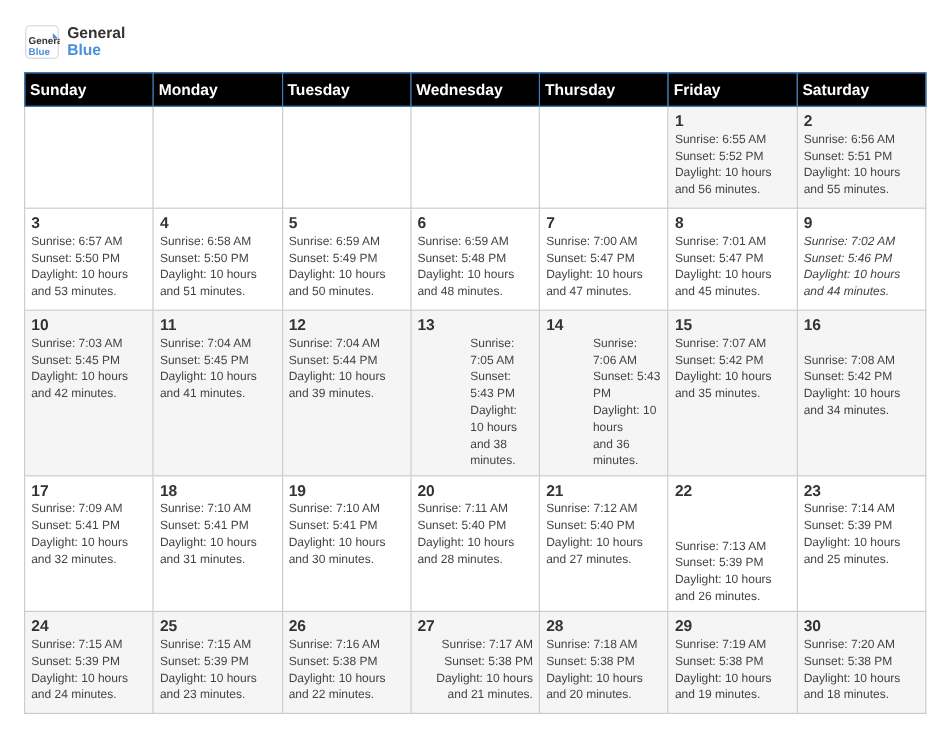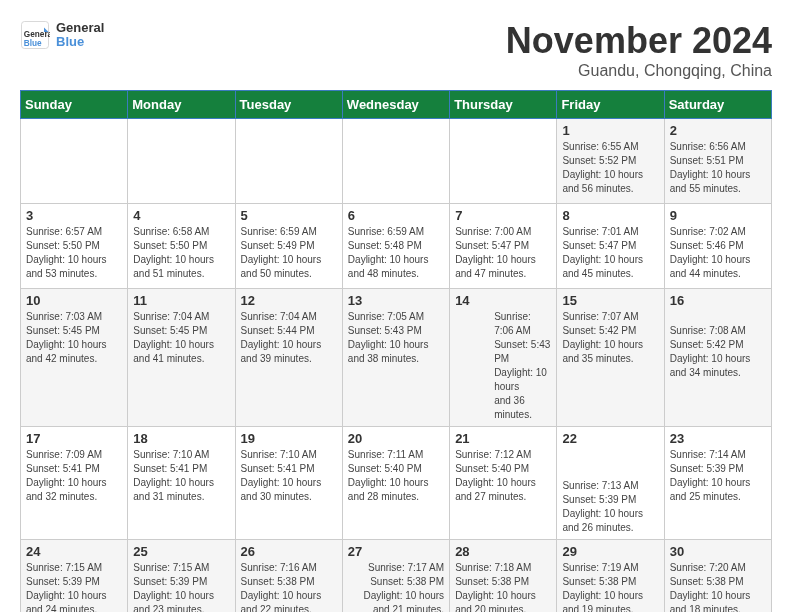--- a/index.html
+++ b/index.html
@@ -36,21 +36,21 @@
     .calendar-subtitle {
       font-size: 16px;
       color: #555;
     }
     table {
       width: 100%;
       border-collapse: collapse;
       table-layout: fixed;
     }
     thead tr th {
-      background-color: #15803d;
+      background-color: #000000;
       color: #fff;
       font-size: 13px;
       font-weight: bold;
       padding: 6px 4px;
       text-align: left;
       border: 1px solid #3a7bbf;
     }
     tbody tr td {
       border: 1px solid #ccc;
       vertical-align: top;
@@ -91,24 +91,20 @@
       <rect x="2" y="2" width="36" height="36" rx="4" fill="white" stroke="#ccc" stroke-width="1"></rect>
       <text x="5" y="22" font-size="11" font-weight="bold" fill="#333">General</text>
       <text x="5" y="34" font-size="11" font-weight="bold" fill="#4a90d9">Blue</text>
       <polygon points="32,10 38,16 32,16" fill="#4a90d9"></polygon>
     </svg>
     <div style="line-height:1.1;">
       <div style="font-size:13px; font-weight:bold; color:#333;">General</div>
       <div style="font-size:13px; font-weight:bold; color:#4a90d9;">Blue</div>
     </div>
   </div>
-  <div class="title-section">
-    <div class="calendar-title">November 2024</div>
-    <div class="calendar-subtitle">Guandu, Chongqing, China</div>
-  </div>
 </div>
 
 <table>
   <thead>
     <tr>
     <th>Sunday</th>
         <th>Monday</th>
         <th>Tuesday</th>
         <th>Wednesday</th>
         <th>Thursday</th>
@@ -176,21 +172,21 @@
         </td>
         <td>
           <span class="day-number">8</span>
           <div class="day-info" style="white-space: pre-line;">Sunrise: 7:01 AM
 Sunset: 5:47 PM
 Daylight: 10 hours
 and 45 minutes.</div>
         </td>
         <td>
           <span class="day-number">9</span>
-          <div class="day-info" style="white-space: pre-line;">Sunrise: 7:02 AM
+          <div class="day-info" style="white-space: pre-line; font-style: italic;">Sunrise: 7:02 AM
 Sunset: 5:46 PM
 Daylight: 10 hours
 and 44 minutes.</div>
         </td>
       </tr>
       <tr>
         <td>
           <span class="day-number">10</span>
           <div class="day-info" style="white-space: pre-line;">Sunrise: 7:03 AM
 Sunset: 5:45 PM
@@ -206,21 +202,21 @@
         </td>
         <td>
           <span class="day-number">12</span>
           <div class="day-info" style="white-space: pre-line;">Sunrise: 7:04 AM
 Sunset: 5:44 PM
 Daylight: 10 hours
 and 39 minutes.</div>
         </td>
         <td>
           <span class="day-number">13</span>
-          <div class="day-info" style="white-space: pre-line;">Sunrise: 7:05 AM
+          <div class="day-info" style="white-space: pre-line; margin-left: 44px;">Sunrise: 7:05 AM
 Sunset: 5:43 PM
 Daylight: 10 hours
 and 38 minutes.</div>
         </td>
         <td>
           <span class="day-number">14</span>
           <div class="day-info" style="white-space: pre-line; margin-left: 39px;">Sunrise: 7:06 AM
 Sunset: 5:43 PM
 Daylight: 10 hours
 and 36 minutes.</div>

